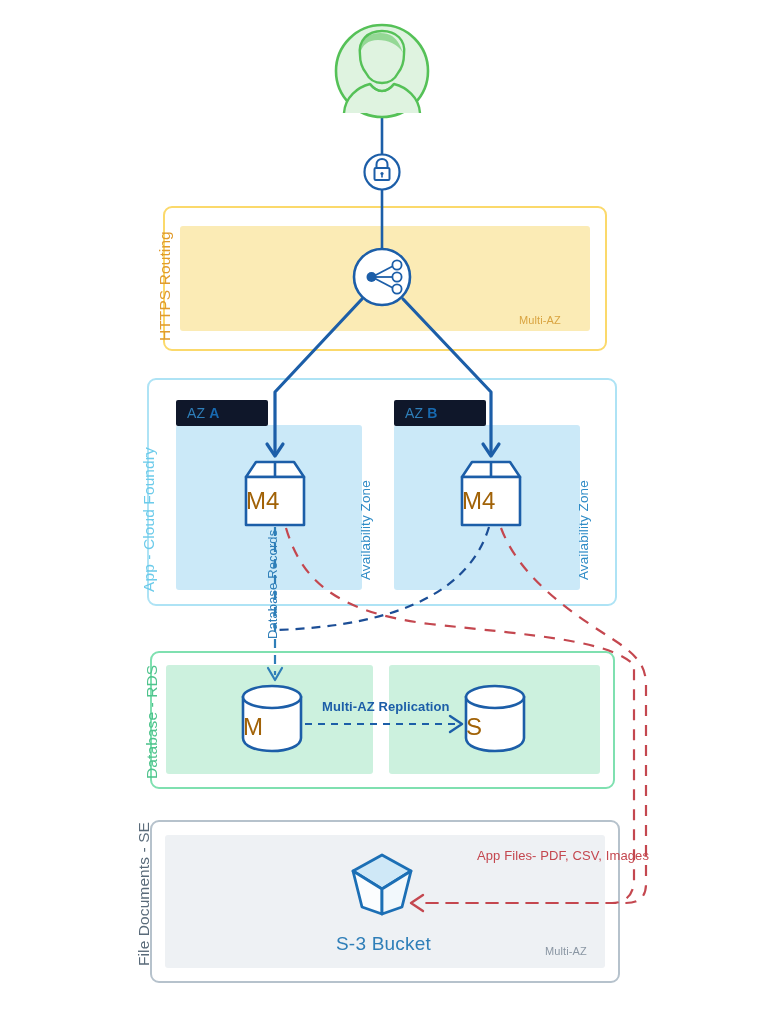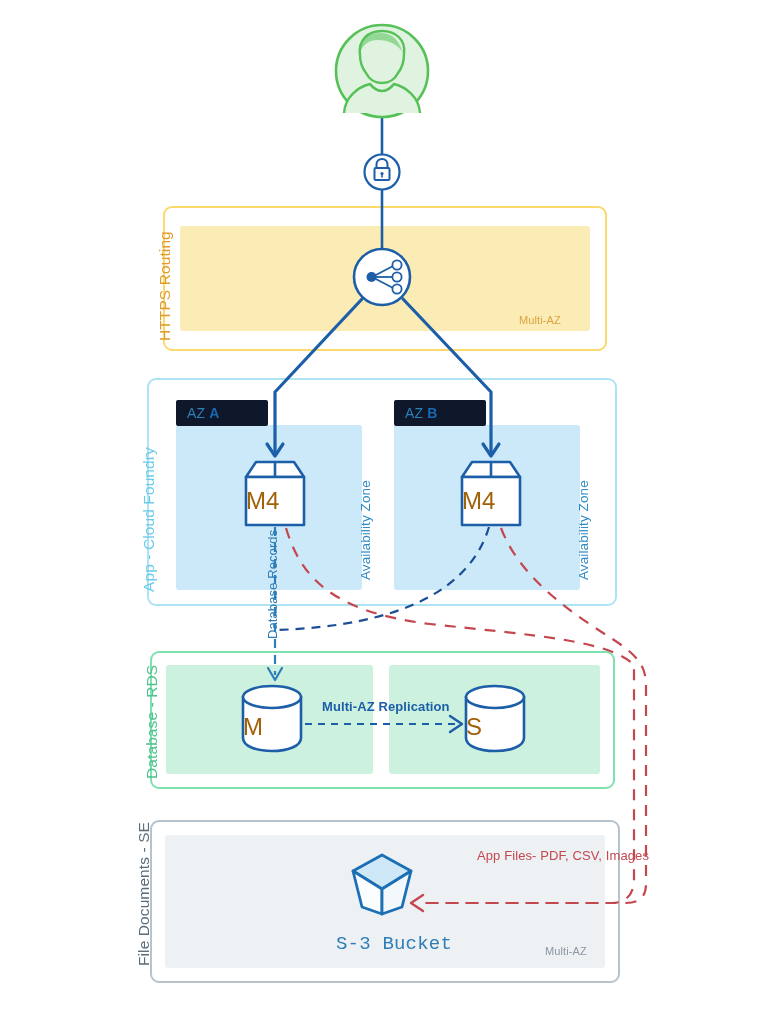--- a/index.html
+++ b/index.html
@@ -257,15 +257,15 @@
 
   <div class="edge-label-vert" style="left:265px;top:639px;">Database Records</div>
 
   <div class="node-label" style="left:243px;top:713px;width:58px;font-size:24px;">M</div>
   <div class="node-label" style="left:466px;top:713px;width:58px;font-size:24px;">S</div>
 
   <div class="edge-label blue" style="left:322px;top:699px;">Multi-AZ Replication</div>
 
   <div class="edge-label red" style="left:440px;top:848px;margin-left:37px;">App Files- PDF, CSV, Images</div>
 
-  <div class="s3-caption" style="left:336px;top:933px;font-family:Liberation Mono, monospace;">S-3 Bucket</div>
+  <div class="s3-caption" style="left:336px;top:933px;">S-3 Bucket</div>
 
 </div>
 
 </body></html>

